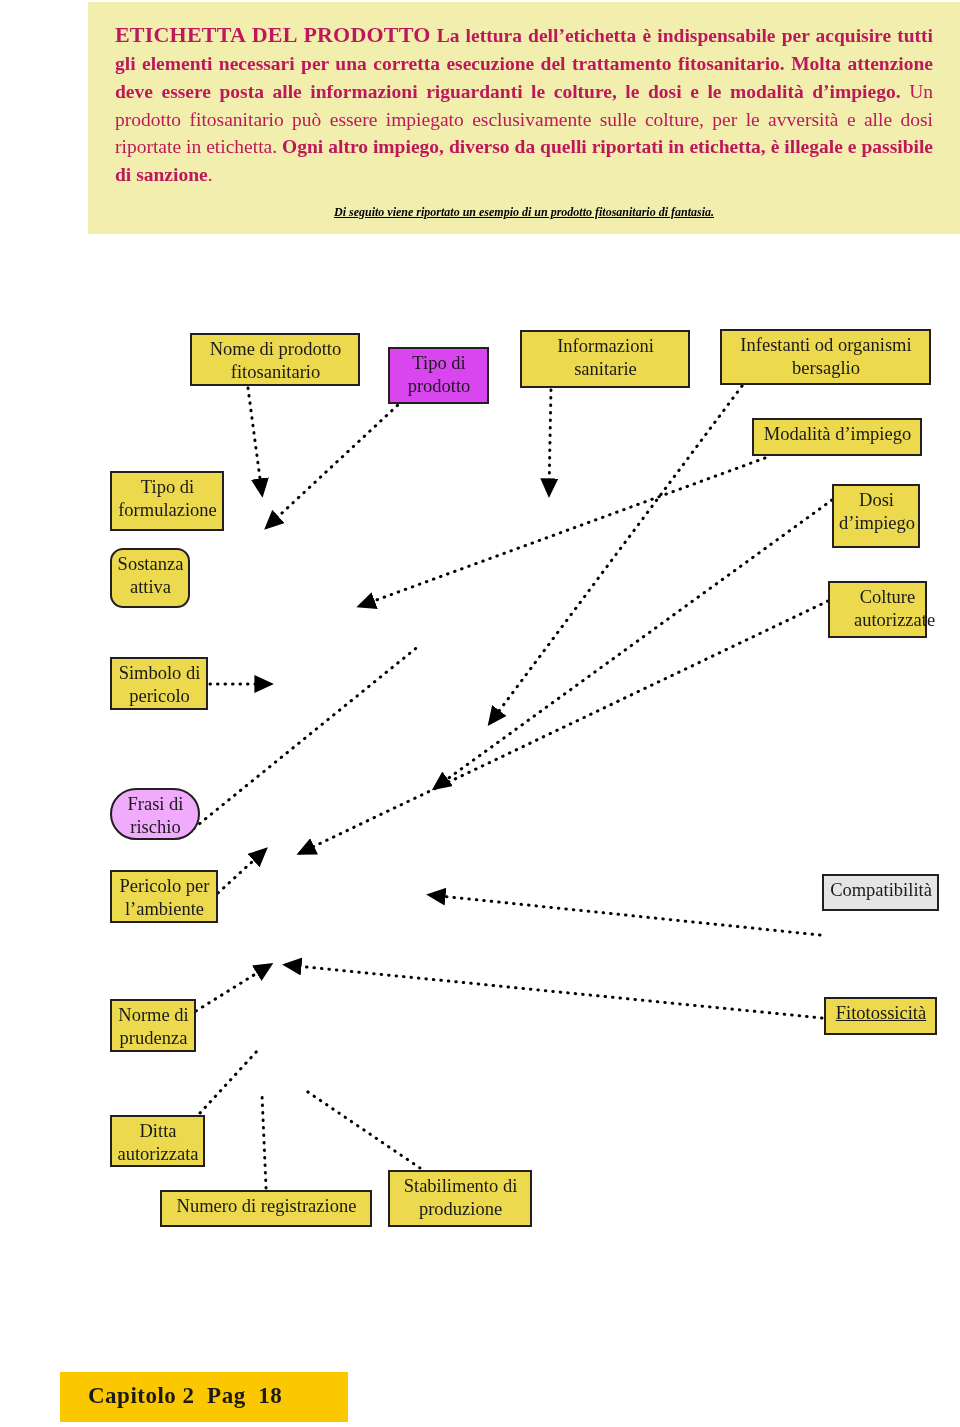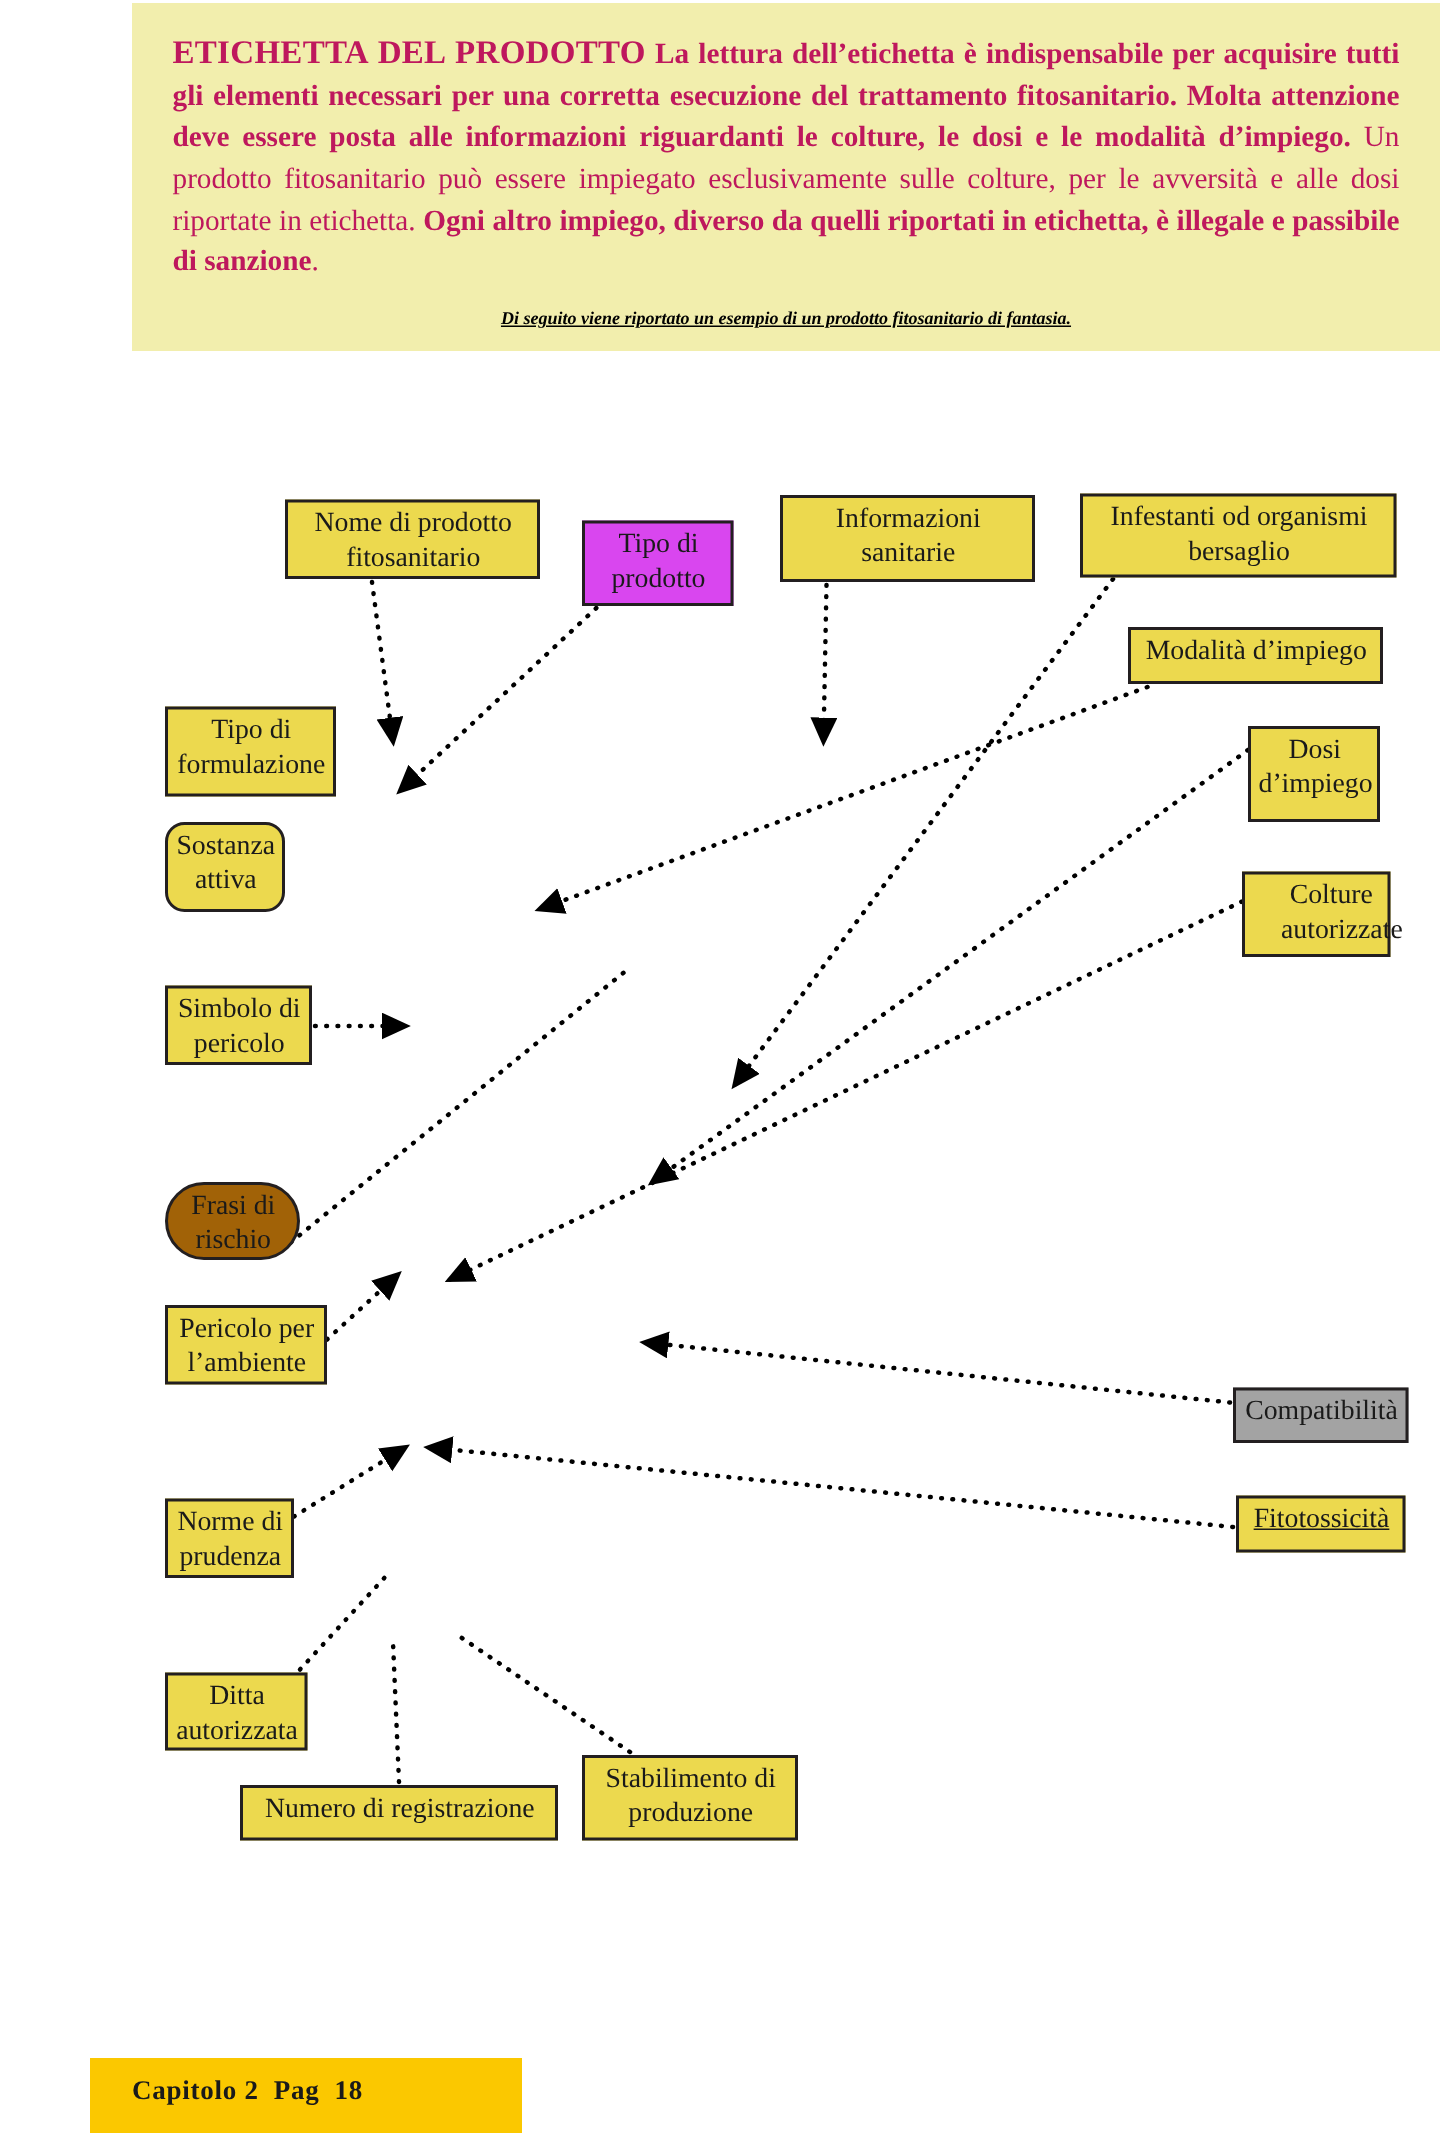--- a/index.html
+++ b/index.html
@@ -94,21 +94,21 @@
     top: 1372px;
     width: 288px;
     height: 50px;
     background: #fbc800;
   }
   #footer-label {
     position: absolute;
     left: 88px;
     top: 1383px;
     font-weight: bold;
-    font-size: 18px;
+    font-size: 23px;
     color: #1a1a1a;
     letter-spacing: 0.5px;
     white-space: pre;
   }
 </style>
 </head>
 <body>
 
 <div id="page">
 
@@ -149,23 +149,23 @@
         <div class="node" style="left: 190px; top: 333px; width: 170px; height: 53px; background: rgb(236, 217, 78); border-color: rgb(35, 31, 32);"><span>Nome di prodotto fitosanitario</span></div>
         <div class="node" style="left: 388px; top: 347px; width: 101px; height: 57px; background: #d946ef; border-color: rgb(35, 31, 32);"><span>Tipo di prodotto</span></div>
         <div class="node" style="left: 520px; top: 330px; width: 170px; height: 58px; background: rgb(236, 217, 78); border-color: rgb(35, 31, 32);"><span>Informazioni sanitarie</span></div>
         <div class="node" style="left: 720px; top: 329px; width: 211px; height: 56px; background: rgb(236, 217, 78); border-color: rgb(35, 31, 32);"><span>Infestanti od organismi bersaglio</span></div>
         <div class="node" style="left: 752px; top: 418px; width: 170px; height: 38px; background: rgb(236, 217, 78); border-color: rgb(35, 31, 32);"><span>Modalità d’impiego</span></div>
         <div class="node" style="left: 110px; top: 471px; width: 114px; height: 60px; background: rgb(236, 217, 78); border-color: rgb(35, 31, 32);"><span>Tipo di formulazione</span></div>
         <div class="node" style="left: 832px; top: 484px; width: 88px; height: 64px; background: rgb(236, 217, 78); border-color: rgb(35, 31, 32);"><span>Dosi d’impiego</span></div>
         <div class="node" style="left: 110px; top: 548px; width: 80px; height: 60px; background: rgb(236, 217, 78); border-color: rgb(35, 31, 32); border-radius: 13px;"><span>Sostanza attiva</span></div>
         <div class="node" style="left: 828px; top: 581px; width: 99px; height: 57px; background: rgb(236, 217, 78); border-color: rgb(35, 31, 32); padding-left: 24px;"><span>Colture autorizzate</span></div>
         <div class="node" style="left: 110px; top: 657px; width: 98px; height: 53px; background: rgb(236, 217, 78); border-color: rgb(35, 31, 32);"><span>Simbolo di pericolo</span></div>
-        <div class="node" style="left: 110px; top: 788px; width: 90px; height: 52px; background: #a16207; border-color: rgb(35, 31, 32); border-radius: 26px;"><span>Frasi di rischio</span></div>
+        <div class="node" style="left: 110px; top: 788px; width: 90px; height: 52px; background: #f0abfc; border-color: rgb(35, 31, 32); border-radius: 26px;"><span>Frasi di rischio</span></div>
         <div class="node" style="left: 110px; top: 870px; width: 108px; height: 53px; background: rgb(236, 217, 78); border-color: rgb(35, 31, 32);"><span>Pericolo per l’ambiente</span></div>
-        <div class="node" style="left: 822px; top: 925px; width: 117px; height: 37px; background: #a3a3a3; border-color: rgb(35, 31, 32);"><span>Compatibilità</span></div>
+        <div class="node" style="left: 822px; top: 874px; width: 117px; height: 37px; background: #e5e5e5; border-color: rgb(35, 31, 32);"><span>Compatibilità</span></div>
         <div class="node" style="left: 110px; top: 999px; width: 86px; height: 53px; background: rgb(236, 217, 78); border-color: rgb(35, 31, 32);"><span>Norme di prudenza</span></div>
         <div class="node" style="left: 824px; top: 997px; width: 113px; height: 38px; background: rgb(236, 217, 78); border-color: rgb(35, 31, 32); text-decoration: underline;"><span>Fitotossicità</span></div>
         <div class="node" style="left: 110px; top: 1115px; width: 95px; height: 52px; background: rgb(236, 217, 78); border-color: rgb(35, 31, 32);"><span>Ditta autorizzata</span></div>
         <div class="node" style="left: 388px; top: 1170px; width: 144px; height: 57px; background: rgb(236, 217, 78); border-color: rgb(35, 31, 32);"><span>Stabilimento di produzione</span></div>
         <div class="node" style="left: 160px; top: 1190px; width: 212px; height: 37px; background: rgb(236, 217, 78); border-color: rgb(35, 31, 32);"><span>Numero di registrazione</span></div>
       </div>
   </div>
 
   <div id="footer-bar"></div>
   <div id="footer-label">Capitolo 2  Pag  18</div>

